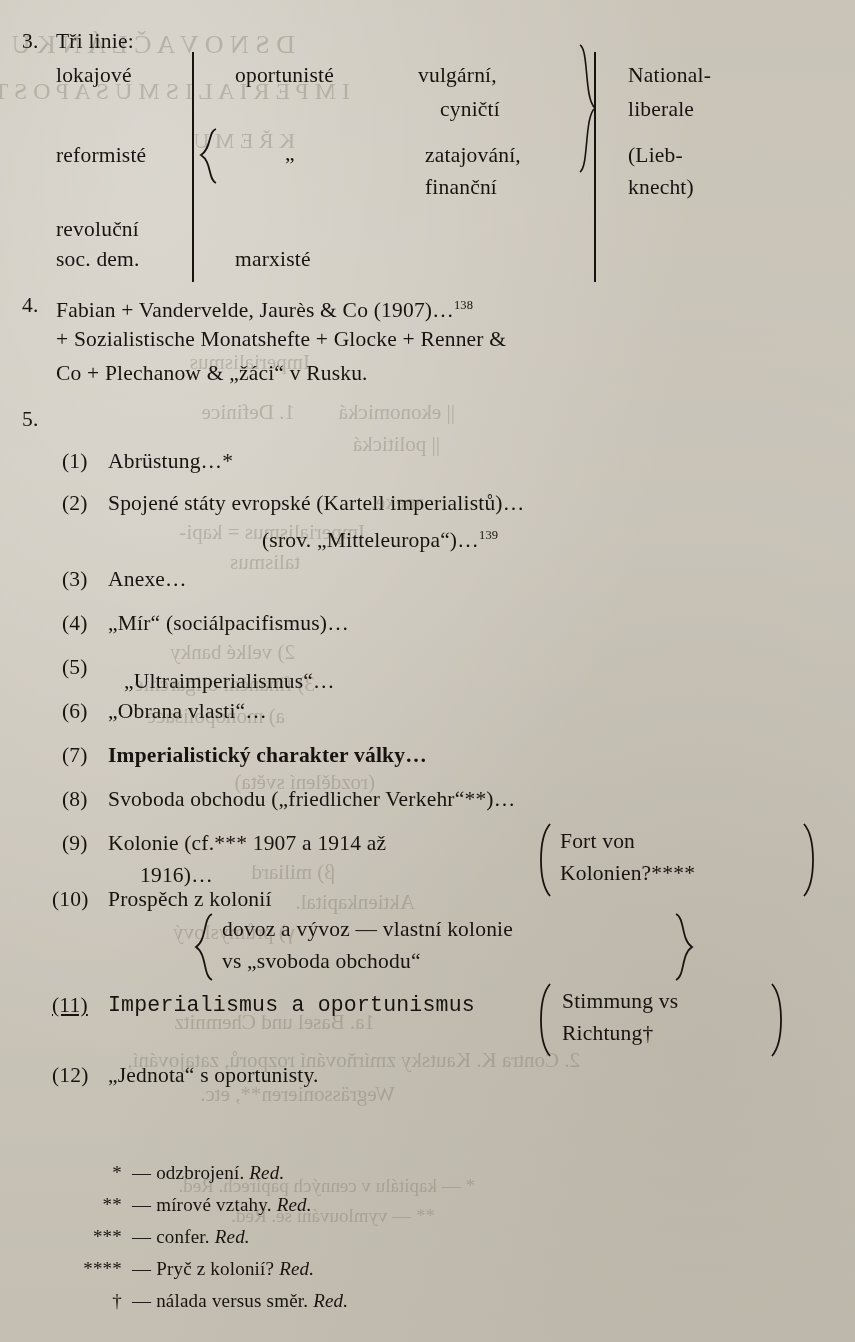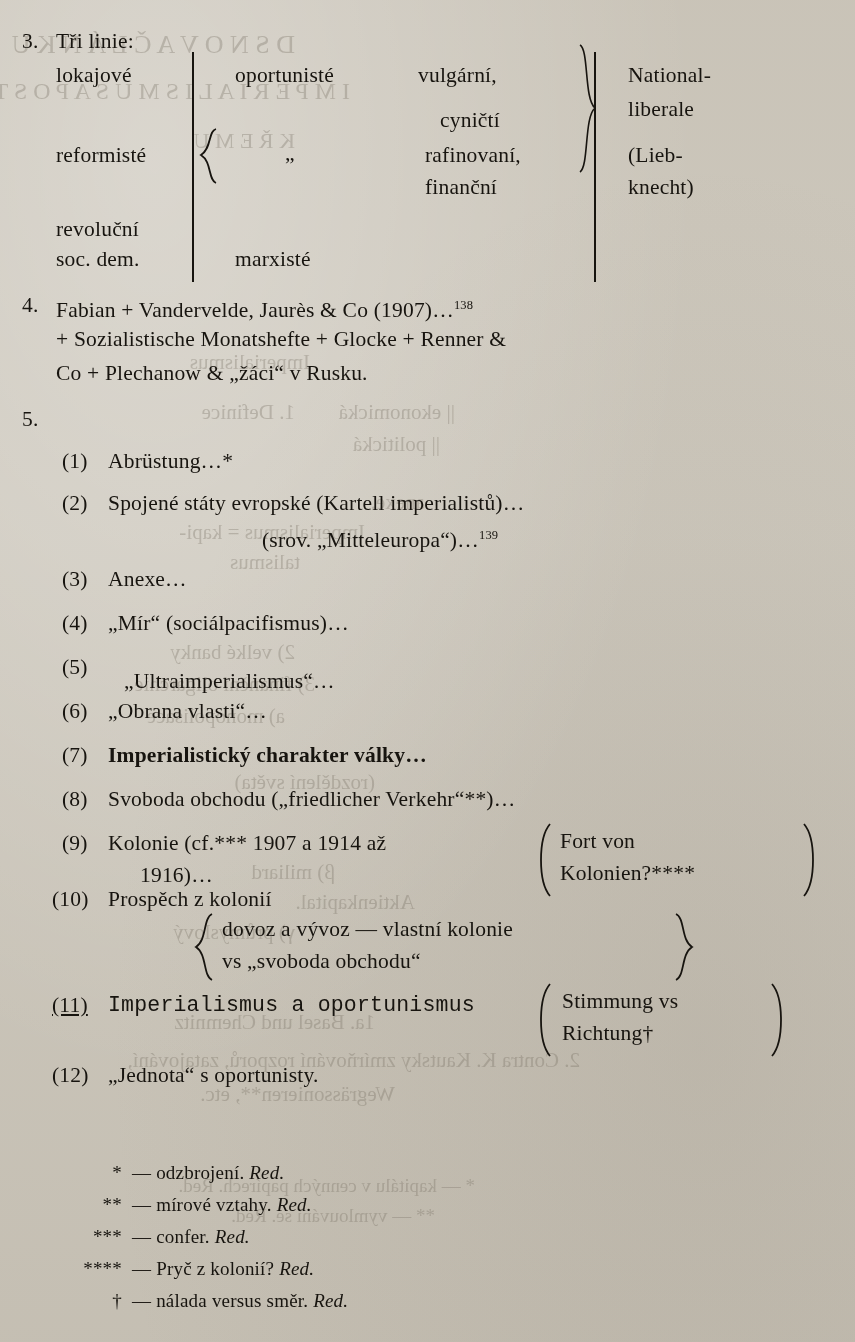--- a/index.html
+++ b/index.html
@@ -130,22 +130,22 @@
     <svg width="22" height="56" viewBox="0 0 22 56">
       <path d="M18 1 C10 3, 14 20, 3 27 C14 34, 10 52, 18 55" fill="none" stroke="#17140f" stroke-width="1.8"></path>
     </svg>
   </div>
 
   <div class="t" style="left:235px; top:62px;">oportunisté</div>
   <div class="t" style="left:285px; top:140px;">„</div>
   <div class="t" style="left:235px; top:246px;">marxisté</div>
 
   <div class="t" style="left:418px; top:62px;">vulgární,</div>
-  <div class="t" style="left:440px; top:96px;margin-top:11px;">cyničtí</div>
-  <div class="t" style="left:425px; top:142px;">rafinovaní,</div>
+  <div class="t" style="left:440px; top:96px;">cyničtí</div>
+  <div class="t" style="left:425px; top:142px;">zatajování,</div>
   <div class="t" style="left:425px; top:174px;">finanční</div>
 
   <div class="vline" style="left:594px; top:52px; height:230px;"></div>
 
   <div class="brace" style="left:576px; top:44px;">
     <svg width="22" height="130" viewBox="0 0 22 130">
       <path d="M4 1 C13 6, 8 55, 19 64 C8 73, 13 122, 4 128" fill="none" stroke="#17140f" stroke-width="1.6"></path>
     </svg>
   </div>
 

